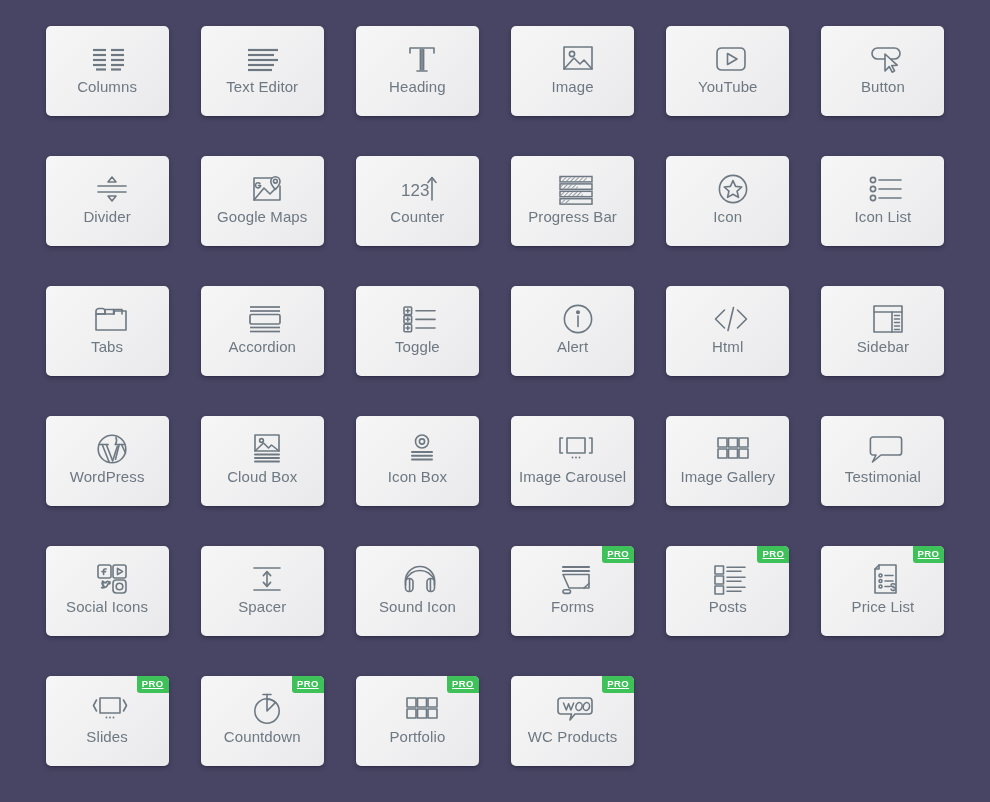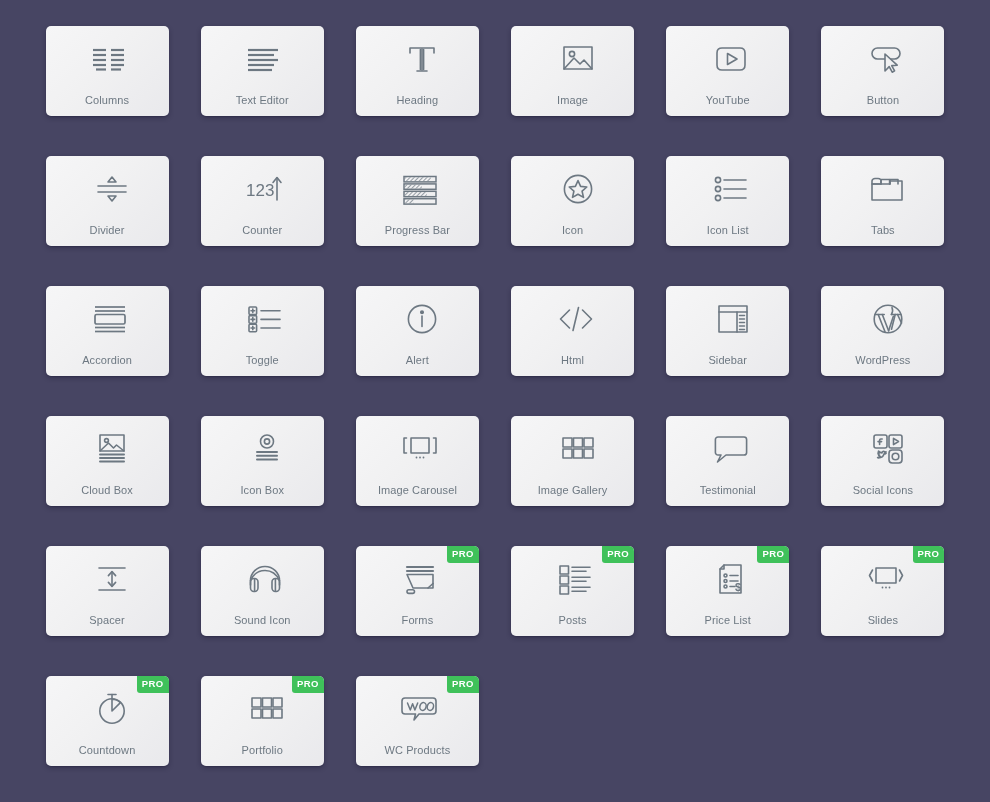--- a/index.html
+++ b/index.html
@@ -46,41 +46,42 @@
     display: flex;
     align-items: center;
     justify-content: flex-end;
     color: #6d7882;
   }
   .widget-icon svg {
     display: block;
     overflow: visible;
   }
   .widget-label {
-    margin-top: 14px;
-    font-size: 11px;
+    margin-top: 1px;
+    font-size: 15px;
     line-height: 14px;
     color: #6d7882;
     letter-spacing: 0.1px;
     text-align: right;
     white-space: nowrap;
   }
   .pro-badge {
     position: absolute;
     top: 0;
     right: 0;
     background: #39b54a;
     background: #3fc15a;
     color: #ffffff;
     font-size: 9.5px;
     font-weight: bold;
     letter-spacing: 0.4px;
     line-height: 1;
     padding: 3px 5px 4px 5px;
     border-radius: 0 5px 0 3px;
+    text-decoration: underline;
   }
 </style>
 </head>
 <body>
 
 <div id="widget-grid">
     <div class="widget-card">
       <div class="widget-icon">
         <svg width="40" height="32" viewBox="0 0 40 32">
       <g stroke="currentColor" stroke-width="2.2" stroke-linecap="butt">
@@ -165,20 +166,34 @@
         <svg width="34" height="30" viewBox="0 0 34 30">
       <g fill="none" stroke="currentColor" stroke-width="1.6" stroke-linecap="round" stroke-linejoin="round">
         <path d="M17 3 L21 8 H13 Z"></path>
         <line x1="3" y1="12" x2="31" y2="12"></line>
         <line x1="3" y1="18" x2="31" y2="18"></line>
         <path d="M17 27 L13 22 H21 Z"></path>
       </g>
         </svg>
       </div>
       <div class="widget-label">Divider</div>
+    </div>
+    <div class="widget-card">
+      <div class="widget-icon">
+        <svg width="34" height="32" viewBox="0 0 34 32">
+      <g fill="none" stroke="currentColor" stroke-width="1.6" stroke-linecap="round" stroke-linejoin="round">
+        <path d="M4 5 H22 M4 5 V27 H30 V13"></path>
+        <path d="M4 27 L14 15 L20 21 L25.5 15.5"></path>
+        <path d="M8.5 12.5 h2.2 a2.6 2.6 0 1 1 -0.8 -2.1"></path>
+        <path d="M30 8.3 a4.6 4.6 0 1 0 -9.2 0 c0 3.4 4.6 8.2 4.6 8.2 s4.6 -4.8 4.6 -8.2 Z"></path>
+        <circle cx="25.4" cy="8.2" r="1.9"></circle>
+      </g>
+        </svg>
+      </div>
+      <div class="widget-label">Google Maps</div>
     </div>
     <div class="widget-card">
       <div class="widget-icon">
         <svg width="40" height="32" viewBox="0 0 40 32">
       <g fill="none" stroke="currentColor" stroke-width="1.6" stroke-linecap="round" stroke-linejoin="round">
         <text x="2" y="23" font-family="Liberation Sans, sans-serif" font-size="17" fill="currentColor" stroke="none">123</text>
         <path d="M33 27 V5"></path>
             <path d="M29 9.5 L33 4.6 L37 9.5"></path>
       </g>
         </svg>

